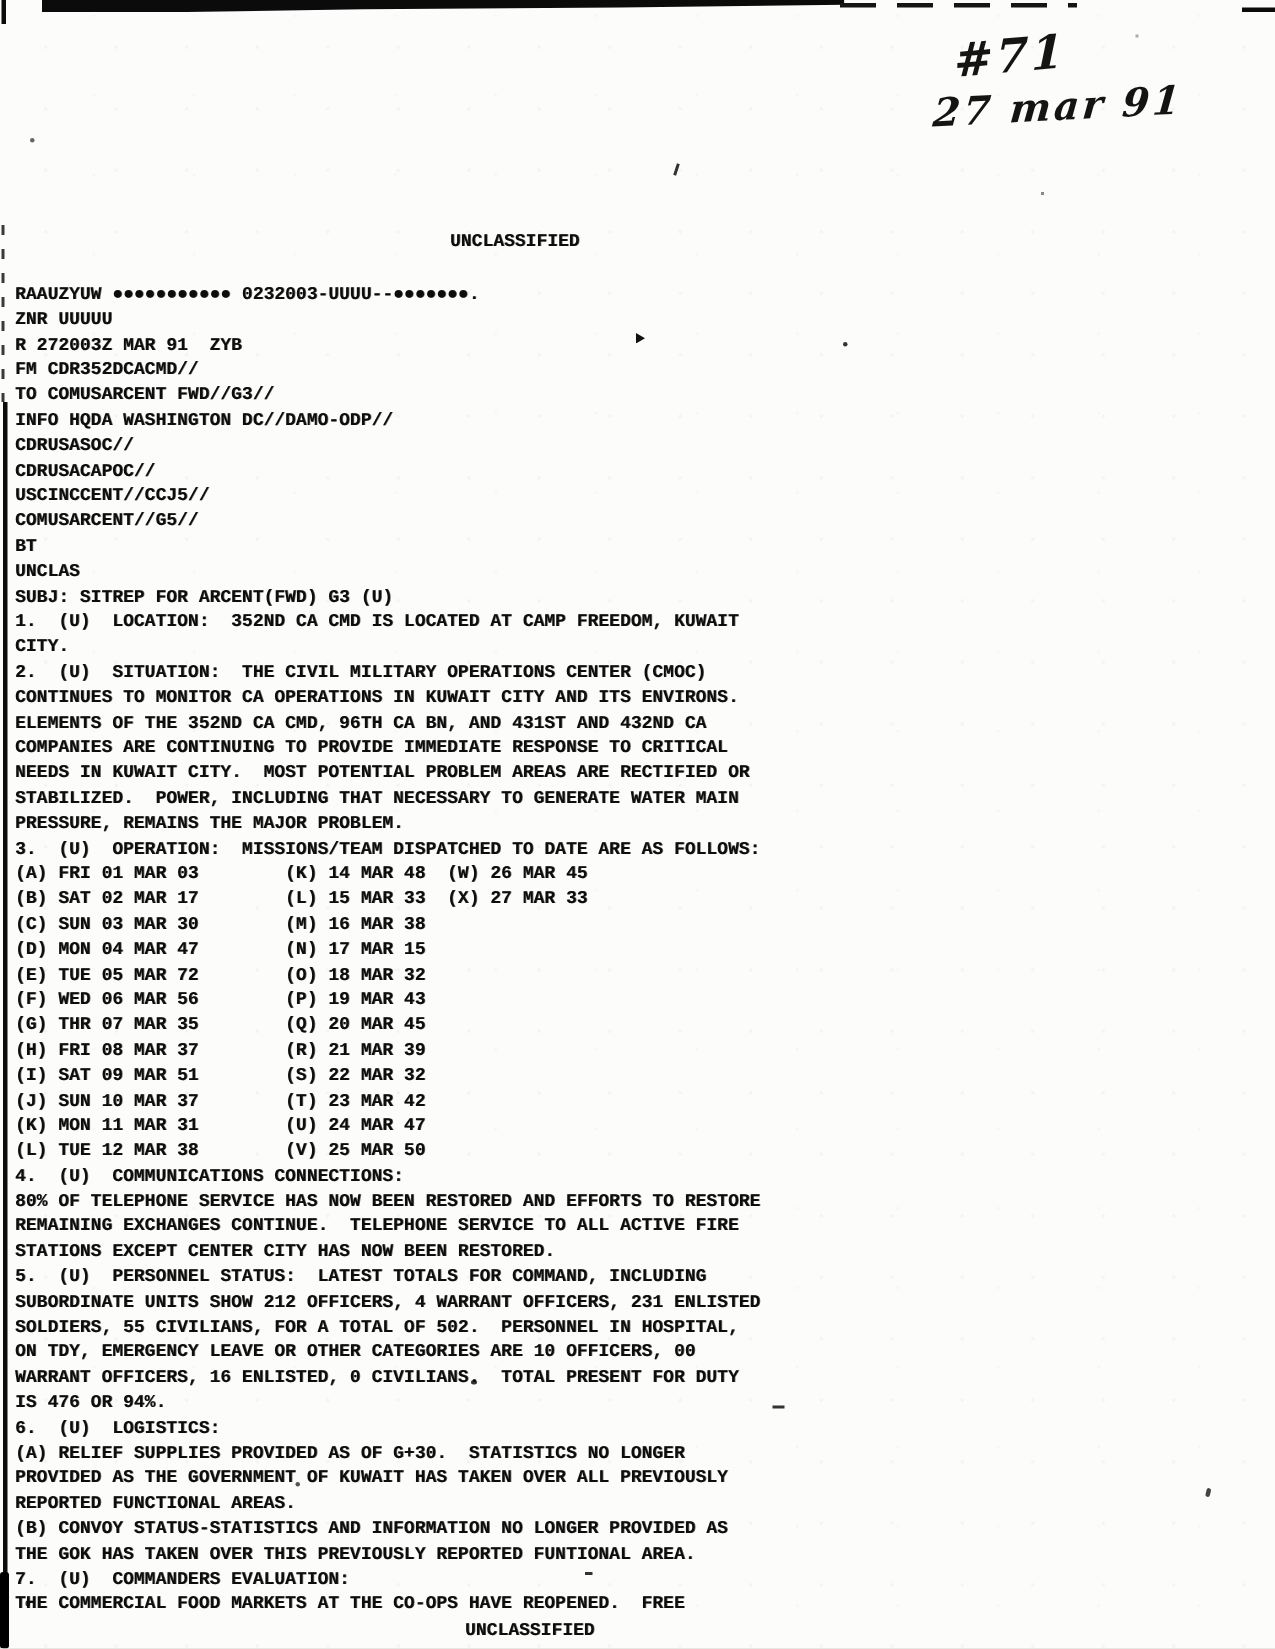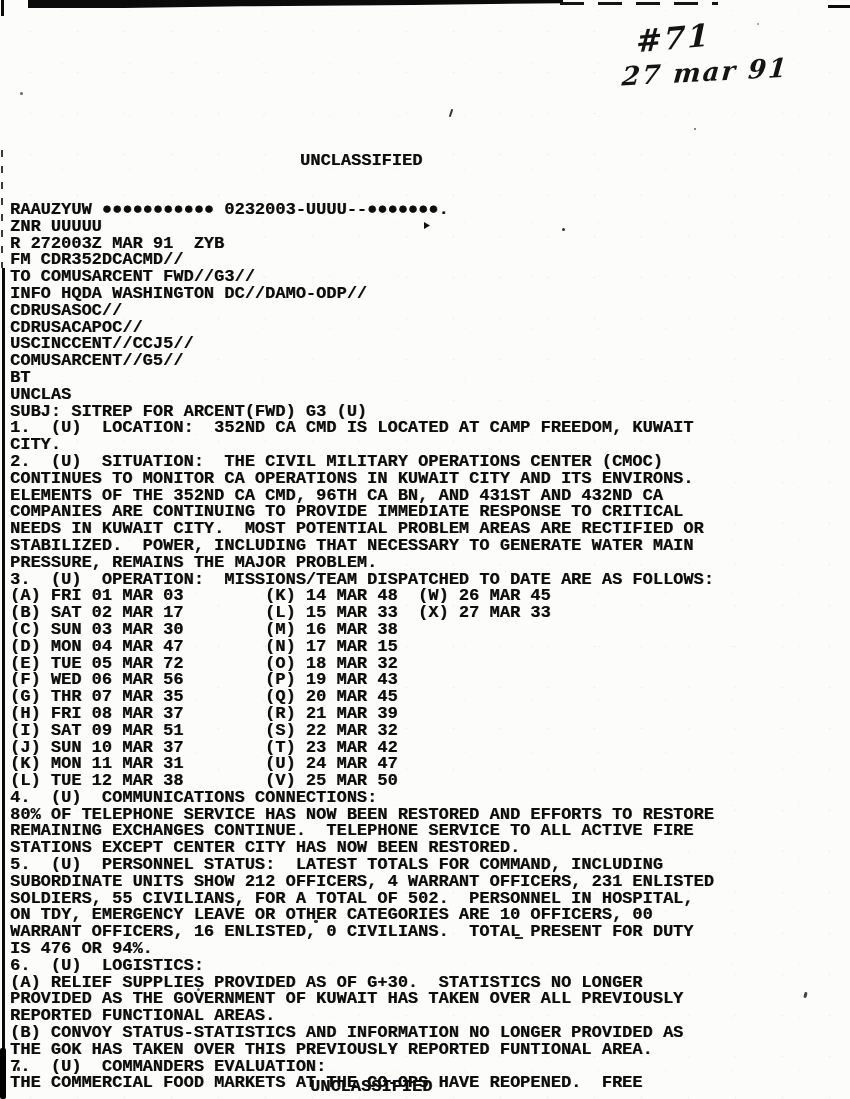--- a/index.html
+++ b/index.html
@@ -12,27 +12,27 @@
       radial-gradient(rgba(0,0,0,0.035) 1px, transparent 1.4px),
       radial-gradient(rgba(0,0,0,0.025) 1px, transparent 1.4px);
     background-size: 47px 41px, 67px 53px;
     background-position: 7px 11px, 29px 37px;
     overflow:hidden;
     font-family:"Liberation Mono","DejaVu Sans Mono",monospace;
     color:#0d0d0d;
   }
   .typed {
     font-weight:bold;
-    font-size:17px;
+    font-size:12px;
     line-height:16.8px;
     letter-spacing:0px;
     white-space:pre;
     text-shadow:0.5px 0.3px 0 rgba(0,0,0,0.55);
   }
-  .message { position:absolute; left:10px; top:202px; }
+  .message { position:absolute; left:10px; top:188px; }
   .tline { height:16.8px; }
   .classification { position:absolute; }
   .classification.header { left:300px; top:153px; }
   .classification.footer { left:310px; top:1079px; }
   .handwriting {
     position:absolute;
     font-family:"DejaVu Serif","Liberation Serif",serif;
     font-style:italic; font-weight:bold; color:#141414;
   }
   .hw-number { left:636px; top:20px; font-size:31px; transform:rotate(-5deg) skewX(-6deg); letter-spacing:2px; }

